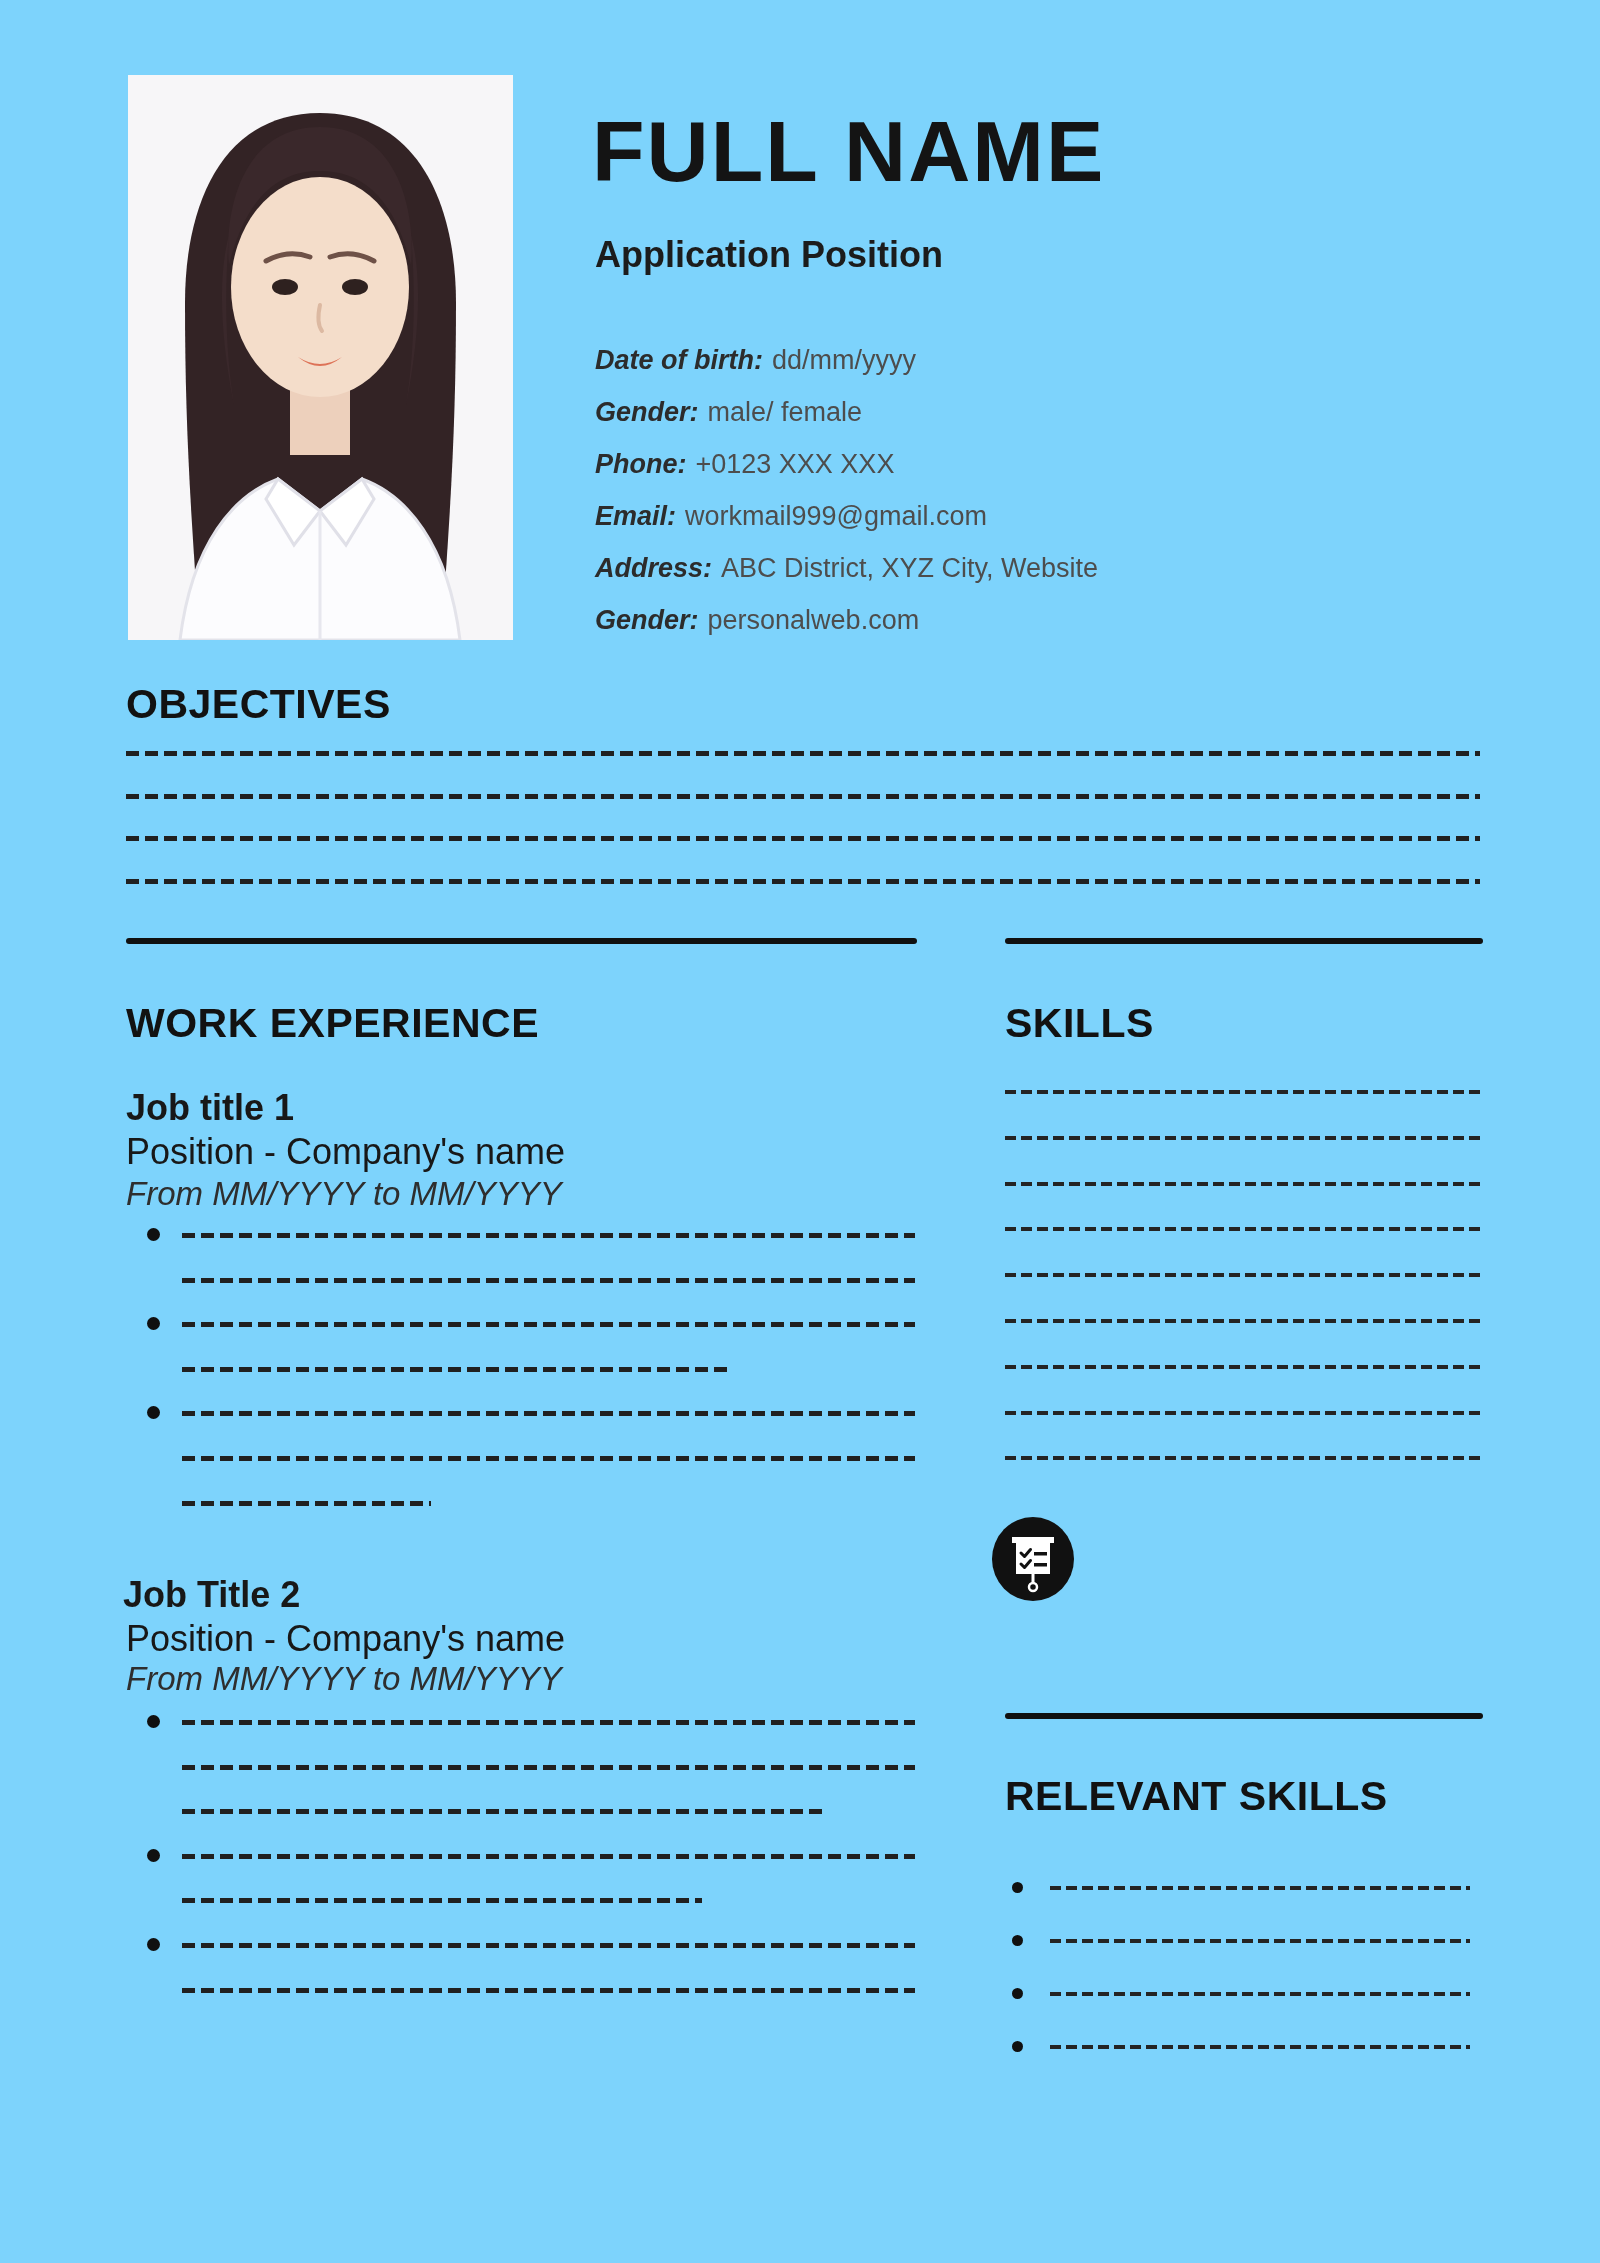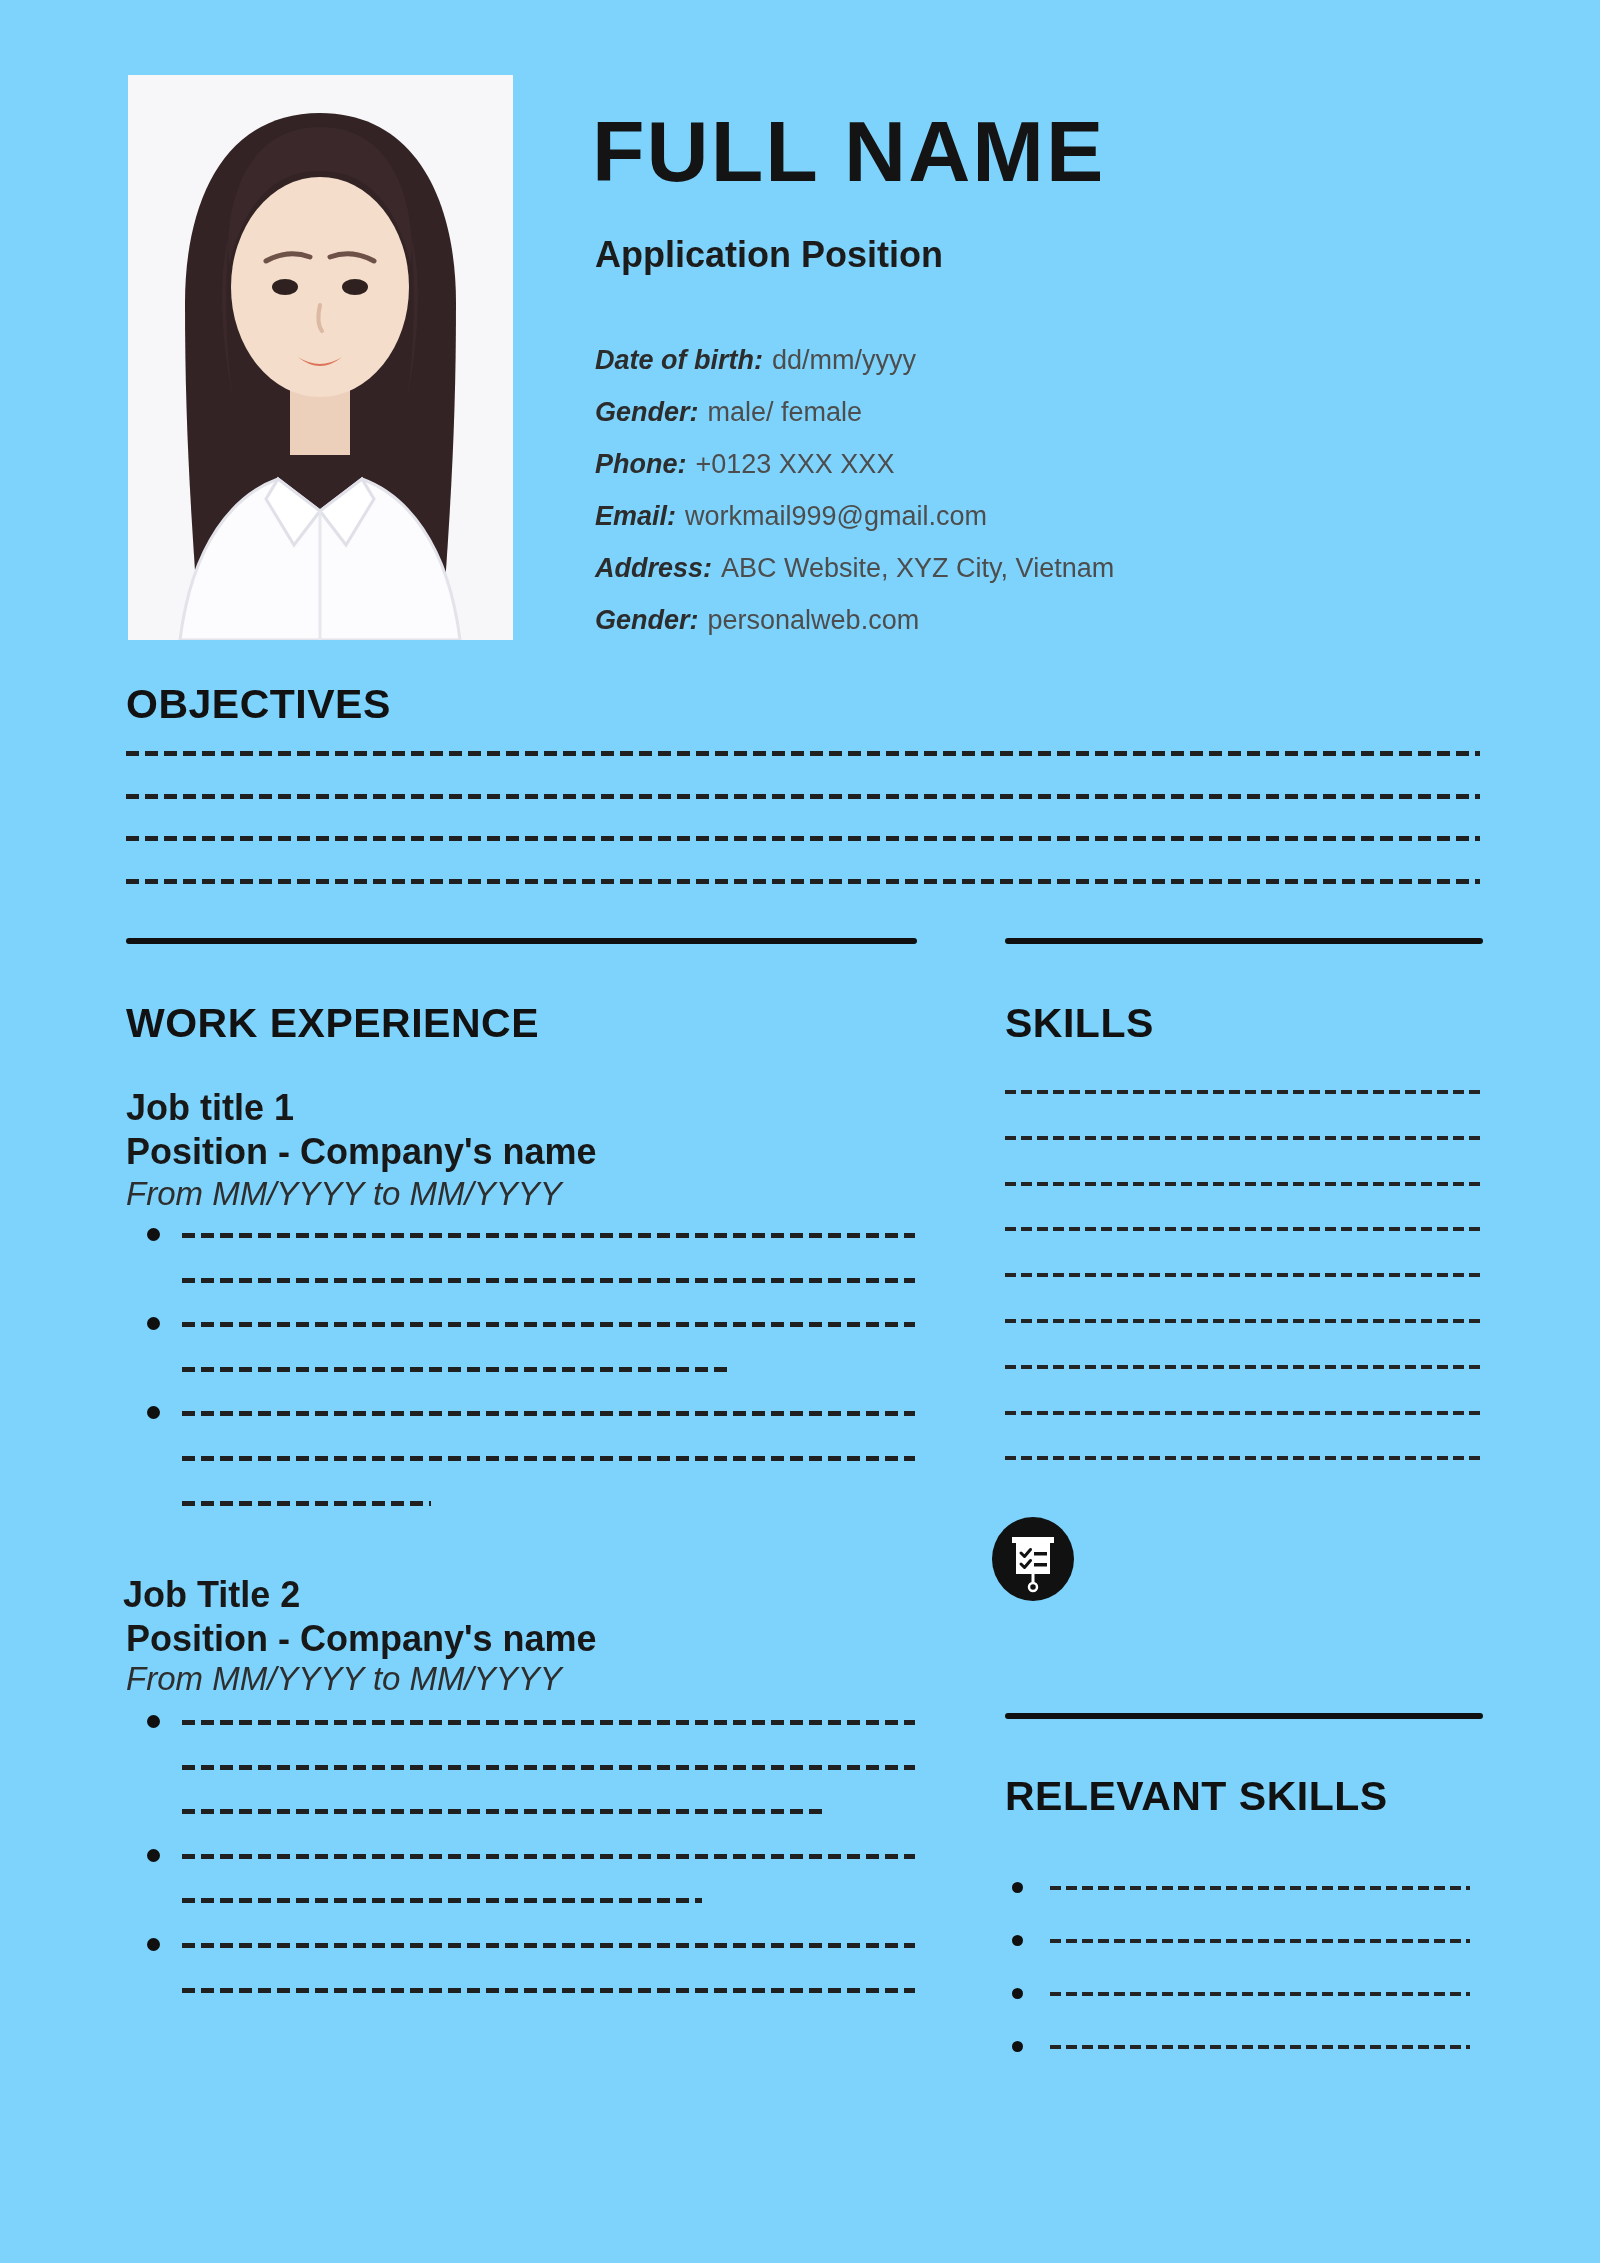--- a/index.html
+++ b/index.html
@@ -32,21 +32,21 @@
 
   
   .dash-line{position:absolute; height:5px;
     background:repeating-linear-gradient(90deg,#202020 0 13px,transparent 13px 19px);}
   .dash-thin{height:4px;
     background:repeating-linear-gradient(90deg,#242424 0 11px,transparent 11px 16px);}
   .bullet-dot{position:absolute; width:13px; height:13px; border-radius:50%; background:#101010;}
 
   
   .job-title{font-size:36px; font-weight:bold; color:#181818; line-height:1;}
-  .job-position{font-size:36px; font-weight:bold; color:#181818; line-height:1;}
+  .job-position{font-size:36px; font-weight:normal; color:#181818; line-height:1;}
   .job-period{font-size:33px; font-style:italic; color:#2e2e2e; line-height:1;}
   .j1-title{left:126px; top:1090px;} .j1-pos{left:126px; top:1134px;} .j1-per{left:126px; top:1177px;}
   .j2-title{left:123px; top:1577px;} .j2-pos{left:126px; top:1621px;} .j2-per{left:126px; top:1662px;}
 
   
   .portfolio{left:991px; top:1517px; width:500px; height:96px; cursor:pointer;}
   .portfolio-icon{position:absolute; left:0; top:0; width:84px; height:84px;}
   .portfolio-label{position:absolute; left:124px; top:-2px; font-size:37px; font-weight:bold; color:#1b1b1b; line-height:46px;}
 </style>
 </head>
@@ -100,21 +100,21 @@
 
     <div class="detail-row">
       <span class="detail-label">Phone:</span><span class="detail-value">+0123 XXX XXX</span>
     </div>
 
     <div class="detail-row">
       <span class="detail-label">Email:</span><span class="detail-value">workmail999@gmail.com</span>
     </div>
 
     <div class="detail-row">
-      <span class="detail-label">Address:</span><span class="detail-value">ABC Website, XYZ City, Vietnam</span>
+      <span class="detail-label">Address:</span><span class="detail-value">ABC District, XYZ City, Website</span>
     </div>
 
     <div class="detail-row">
       <span class="detail-label">Gender:</span><span class="detail-value">personalweb.com</span>
     </div>
   </div>
 
   <div class="abs section-title objectives-title">OBJECTIVES</div>
 
   <div class="h-rule rule-left"></div>

